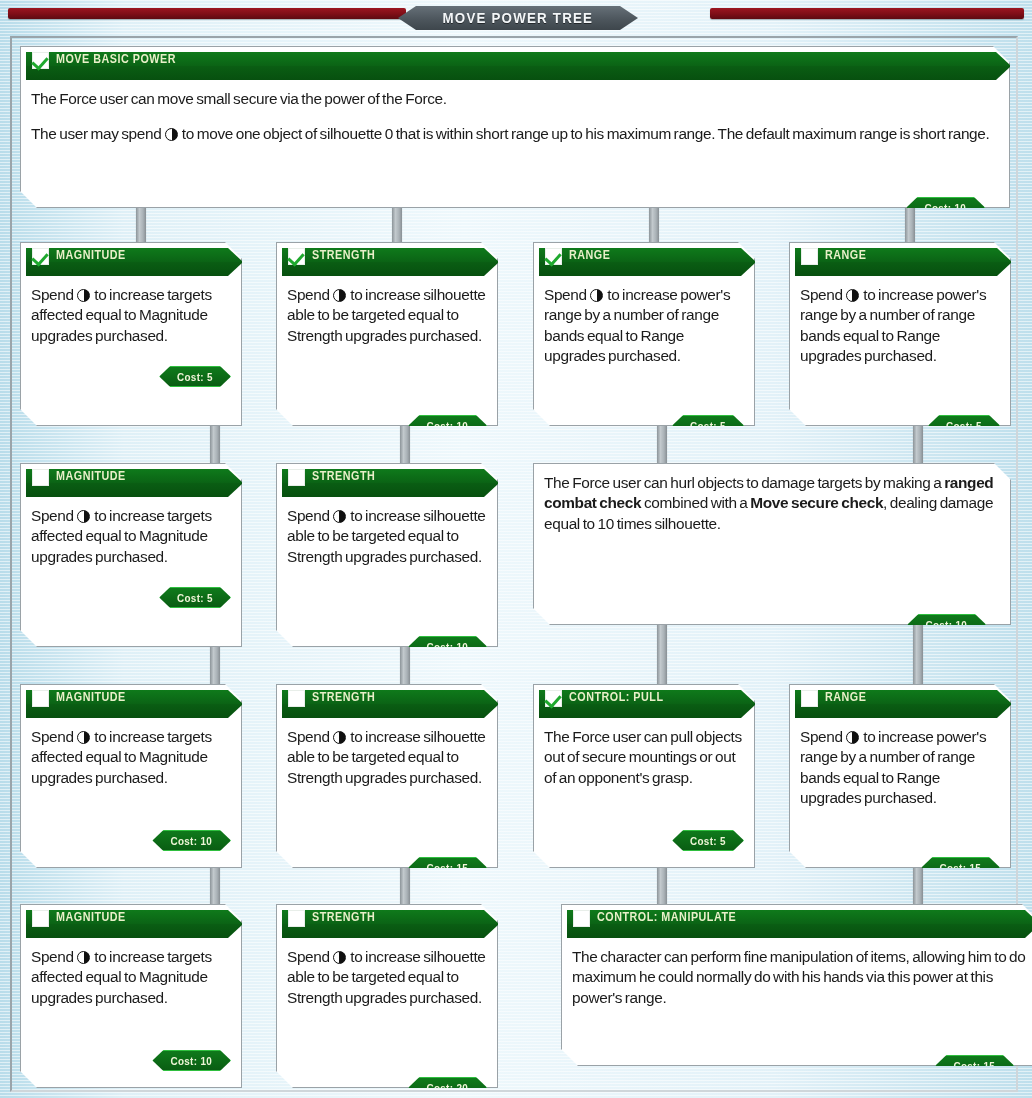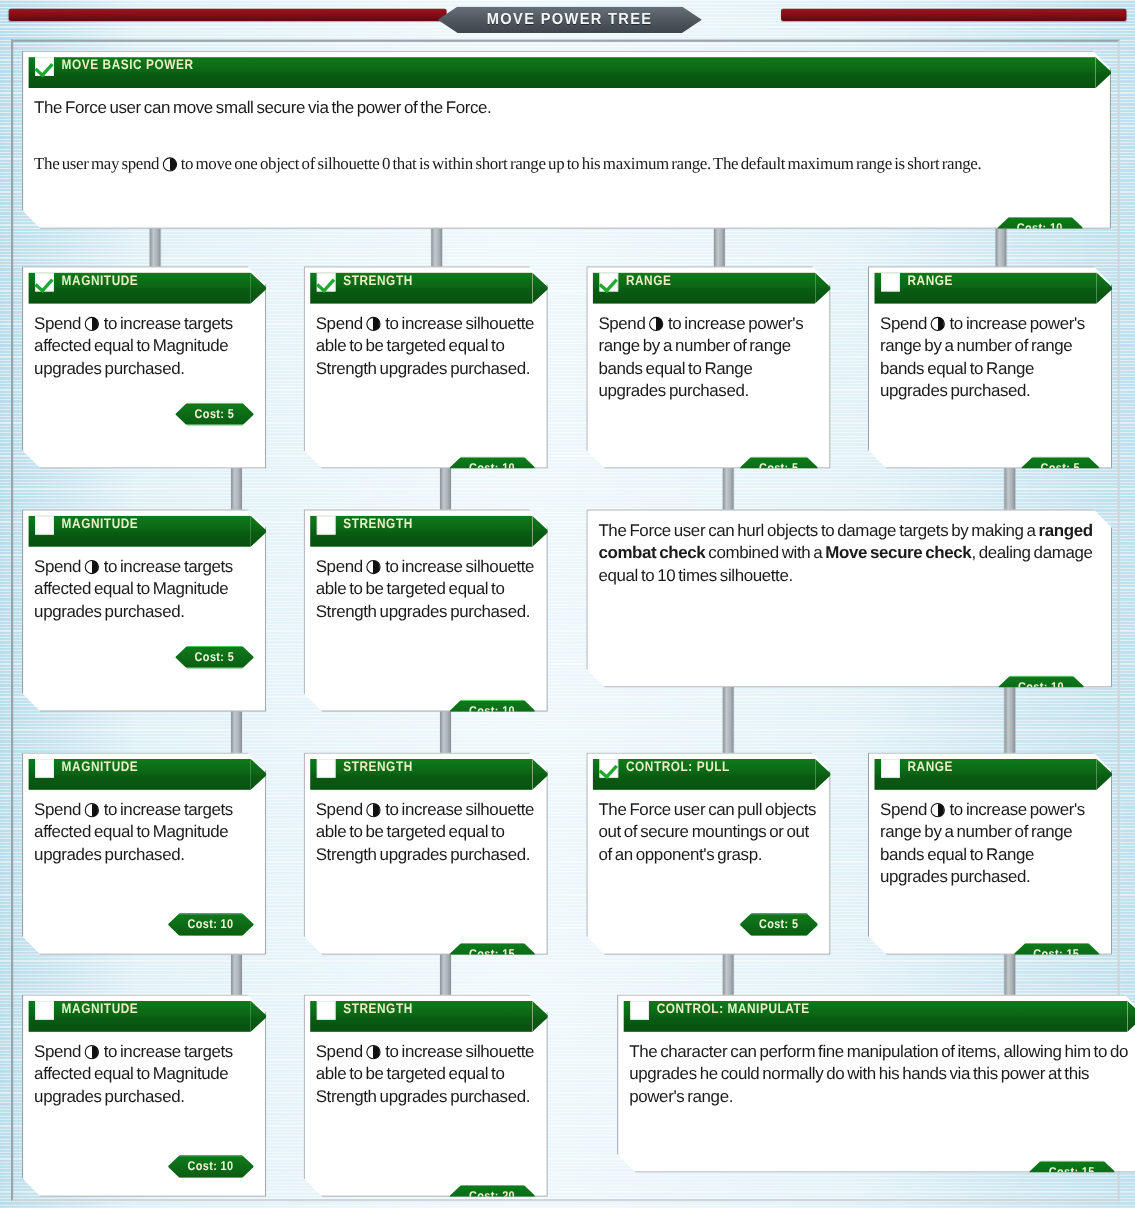--- a/index.html
+++ b/index.html
@@ -92,21 +92,21 @@
     white-space:nowrap;
   }
   .body{
     padding:9px 10px 6px 10px;
     color:#1b1b1b;font-size:15.4px;line-height:1.32;
     letter-spacing:-.35px;
     word-spacing:-1.2px;
     font-family:"Liberation Sans", sans-serif;
   }
   .body p{margin:0;}
-  .body p + p{margin-top:31px;font-family:Liberation Serif, serif;}
+  .body p + p{margin-top:15px;}
   .body b{font-weight:bold;}
   .pip{
     display:inline-block;width:13px;height:13px;border-radius:50%;
     background:linear-gradient(to right,#ffffff 0 50%,#101010 50% 100%);
     border:1.6px solid #101010;box-sizing:border-box;
     vertical-align:-2px;margin:0 1px;
   }
 
   
   .cost{
@@ -349,21 +349,21 @@
           </div>
         </div>
       </div>
       <div class="node" style="left: 521px; top: 866px; width: 478px; margin-left: 28px;">
         <div class="card" style="min-height: 162px;">
           <div class="hdr" style="width: 458px;">
             <div class="chk"></div>
             <span class="hdr-title">CONTROL: MANIPULATE</span>
           </div>
           <div class="body">
-            <p>The character can perform fine manipulation of items, allowing him to do upgrades he could normally do with his hands via this power at this power's range.</p>
+            <p>The character can perform fine manipulation of items, allowing him to do maximum he could normally do with his hands via this power at this power's range.</p>
           </div>
           <div class="cost" style="right: 24px; bottom: -11px;">
             <span>Cost: 15</span>
           </div>
         </div>
       </div>
     </div>
 </div>
 
 </body></html>

